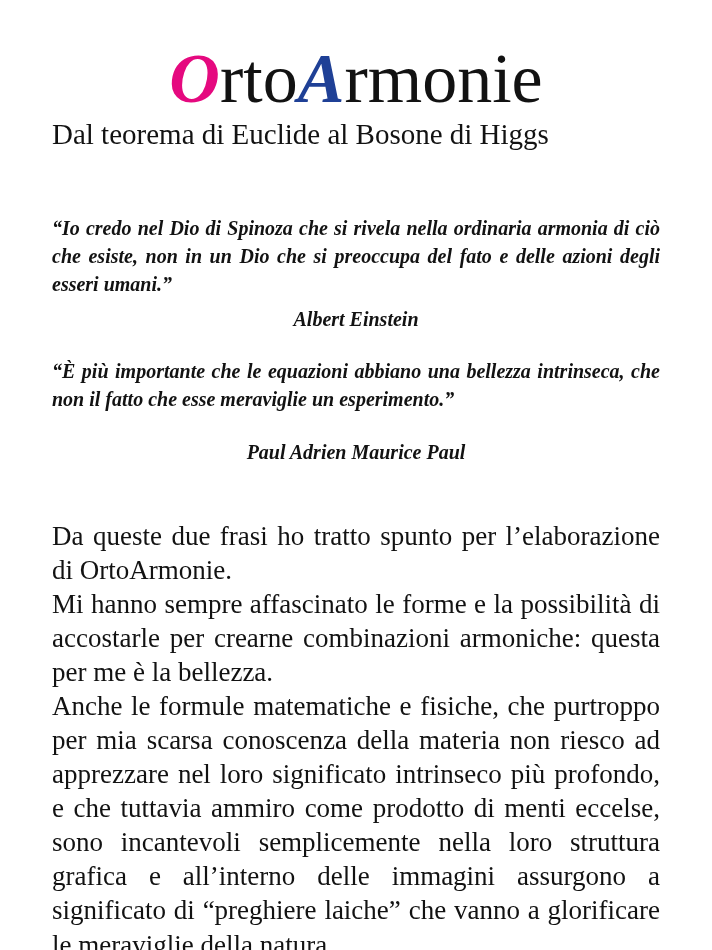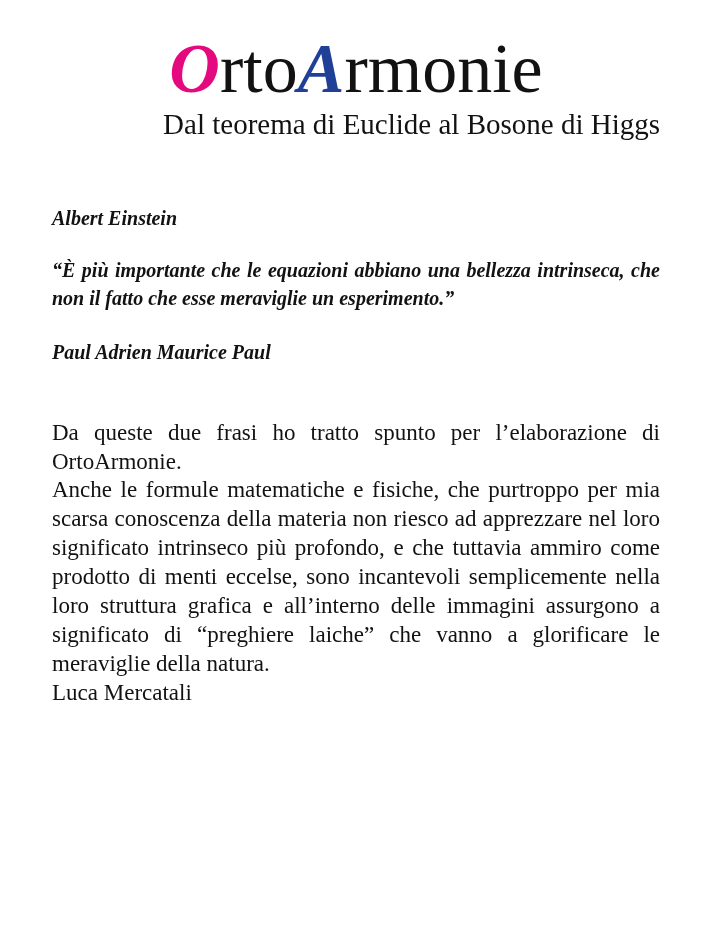--- a/index.html
+++ b/index.html
@@ -11,40 +11,40 @@
     width: 712px;
     height: 950px;
     overflow: hidden;
     font-family: "Liberation Serif", "DejaVu Serif", serif;
     color: #121212;
   }
   .page {
     box-sizing: border-box;
     width: 712px;
     height: 950px;
-    padding: 26px 52px 0 52px;
+    padding: 36px 52px 0 52px;
     background: #ffffff;
   }
   
   .title {
     text-align: center;
     font-size: 70px;
     line-height: 1.0;
     margin: 0;
     padding-top: 8px;
     white-space: nowrap;
     font-weight: 400;
     letter-spacing: 0px;
   }
   .title .accent {
     font-style: italic;
     font-weight: 600;
   }
   .subtitle {
-    text-align: right;
+    text-align: left;
     font-size: 29px;
     line-height: 1.15;
     margin: 4px 0 0 0;
     font-weight: 400;
   }
   
   .quotes {
     margin-top: 64px;
   }
   .quote-text {
@@ -53,35 +53,35 @@
     font-weight: 700;
     font-style: italic;
     text-align: justify;
     margin: 0;
   }
   .quote-author {
     font-size: 20px;
     line-height: 1.3;
     font-weight: 700;
     font-style: italic;
-    text-align: left;
-    margin: 2px 0 0 0;
+    text-align: center;
+    margin: 8px 0 0 0;
   }
   .quote-block + .quote-block {
     margin-top: 26px;
   }
   .quote-author.spaced {
     margin-top: 26px;
   }
   
   .body-text {
     margin-top: 54px;
   }
   .body-text p {
-    font-size: 23px;
+    font-size: 27px;
     line-height: 1.26;
     text-align: justify;
     margin: 0;
   }
   .body-text p + p {
   }
   .signature {
     font-size: 21px;
     line-height: 1.26;
     text-align: right;
@@ -95,33 +95,34 @@
 
   <h1 class="title">
     <span class="accent" style="color: rgb(229, 9, 127);">O</span><span>rto</span><span class="accent" style="color: rgb(31, 64, 150);">A</span><span>rmonie</span>
   </h1>
 
   <h2 class="subtitle">Dal teorema di Euclide al Bosone di Higgs</h2>
 
   <div class="quotes">
 
     <div class="quote-block">
+      <p class="quote-text">“Io credo nel Dio di Spinoza che si rivela nella ordinaria armonia di ciò che esiste, non in un Dio che si preoccupa del fato e delle azioni degli esseri umani.”</p>
       <p class="quote-author">Albert Einstein</p>
     </div>
 
     <div class="quote-block">
       <p class="quote-text">“È più importante che le equazioni abbiano una bellezza intrinseca, che non il fatto che esse meraviglie un esperimento.”</p>
       <p class="quote-author spaced">Paul Adrien Maurice Paul</p>
     </div>
 
   </div>
 
   <div class="body-text">
 
-    <p><span>Da queste due frasi ho tratto spunto per l’elaborazione di OrtoArmonie.</span><br></p>
+    <p><span>Da queste due frasi ho tratto spunto per l’elaborazione di OrtoArmonie.</span><br><span>Mi hanno sempre affascinato le forme e la possibilità di accostarle per crearne combinazioni armoniche: questa per me è la bellezza.</span></p>
 
     <p>Anche le formule matematiche e fisiche, che purtroppo per mia scarsa conoscenza della materia non riesco ad apprezzare nel loro significato intrinseco più profondo, e che tuttavia ammiro come prodotto di menti eccelse, sono incantevoli semplicemente nella loro struttura grafica e all’interno delle immagini assurgono a significato di “preghiere laiche” che vanno a glorificare le meraviglie della natura.</p>
 
 
     <p class="signature">Luca Mercatali</p>
 
   </div>
 
 </div>
 

